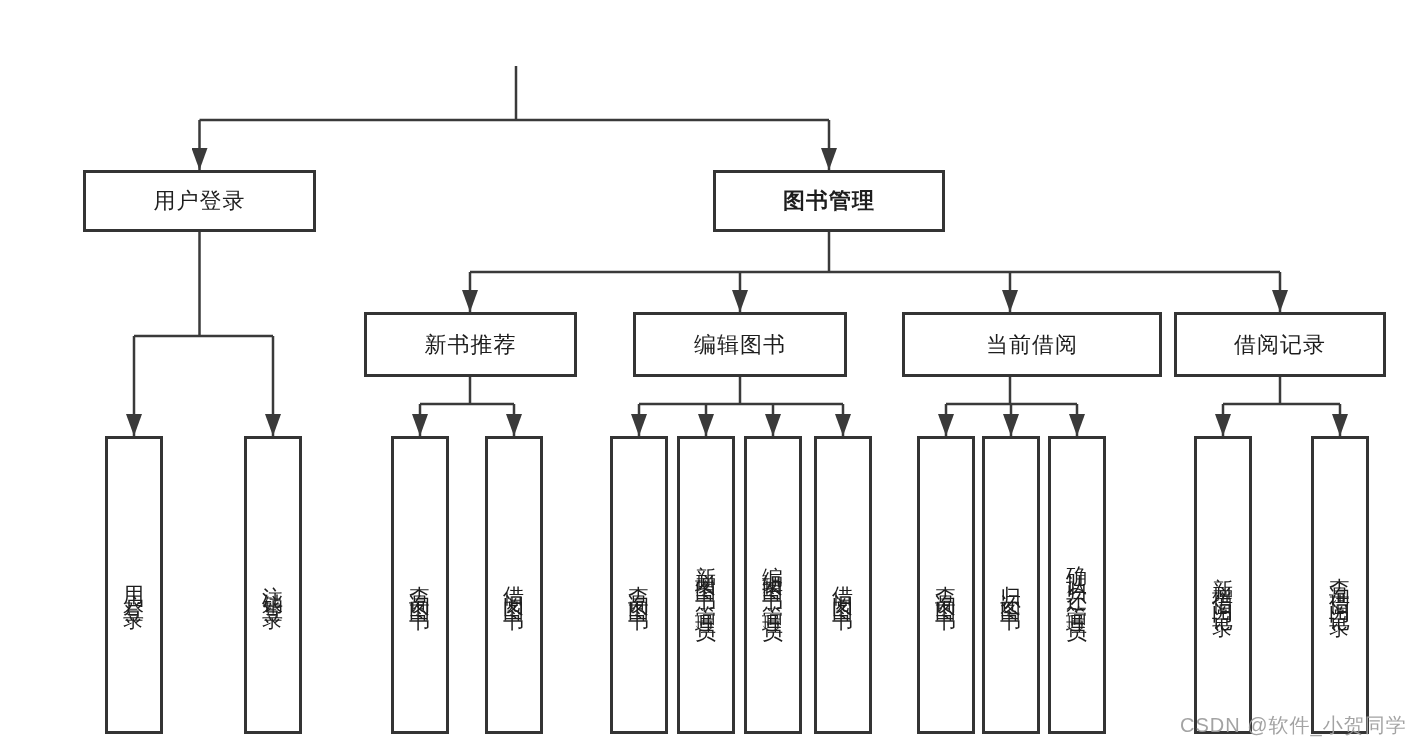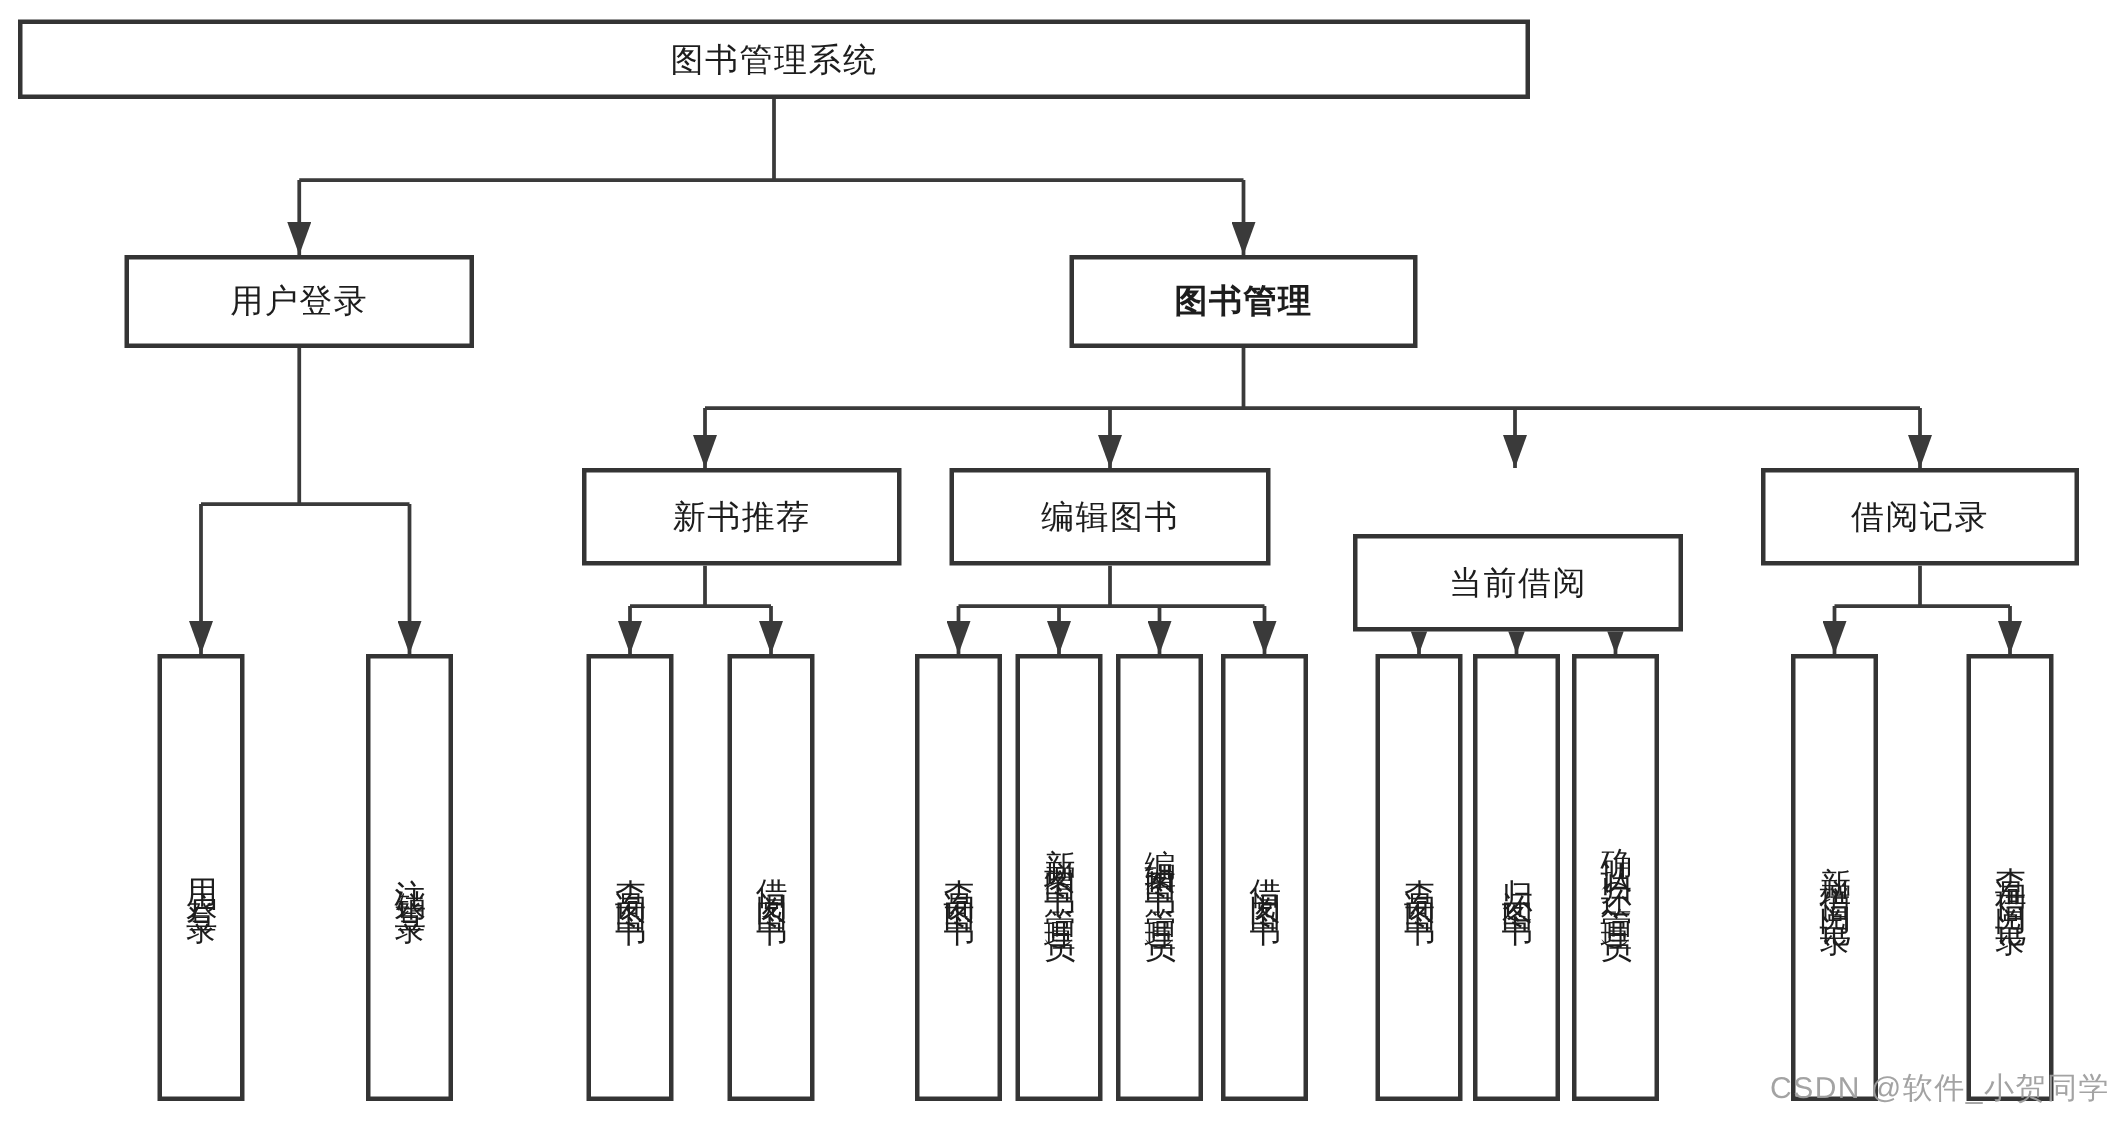--- a/index.html
+++ b/index.html
@@ -120,31 +120,30 @@
     </g>
 
     <g stroke="#3a3a3a" stroke-width="2.5" fill="none">
       <path d="M1280,377 V404"></path>
       <path d="M1223,404 H1340"></path>
       <path d="M1223,404 V436" marker-end="url(#arrow)"></path>
       <path d="M1340,404 V436" marker-end="url(#arrow)"></path>
     </g>
   </svg>
 
-  <div class="node h-node" style="left:12px; top:13px; width:1008px; height:53px;">图书管理系统</div>
 
   <div class="node h-node" style="left:83px; top:170px; width:233px; height:62px;">用户登录</div>
 
   <div class="node h-node" style="left:713px; top:170px; width:232px; height:62px;font-weight:bold;">图书管理</div>
 
-  <div class="node h-node" style="left:364px; top:312px; width:213px; height:65px;margin-left:24px;">新书推荐</div>
+  <div class="node h-node" style="left:364px; top:312px; width:213px; height:65px;">新书推荐</div>
 
   <div class="node h-node" style="left:633px; top:312px; width:214px; height:65px;">编辑图书</div>
 
-  <div class="node h-node" style="left:902px; top:312px; width:220px; height:65px;margin-top:44px;">当前借阅</div>
+  <div class="node h-node" style="left:902px; top:312px; width:260px; height:65px;">当前借阅</div>
 
   <div class="node h-node" style="left:1174px; top:312px; width:212px; height:65px;">借阅记录</div>
 
   <div class="node v-node" style="left:105px;">用户登录</div>
 
   <div class="node v-node" style="left:244px;">注销登录</div>
 
   <div class="node v-node" style="left:391px;">查询图书</div>
 
   <div class="node v-node" style="left:485px;">借阅图书</div>

